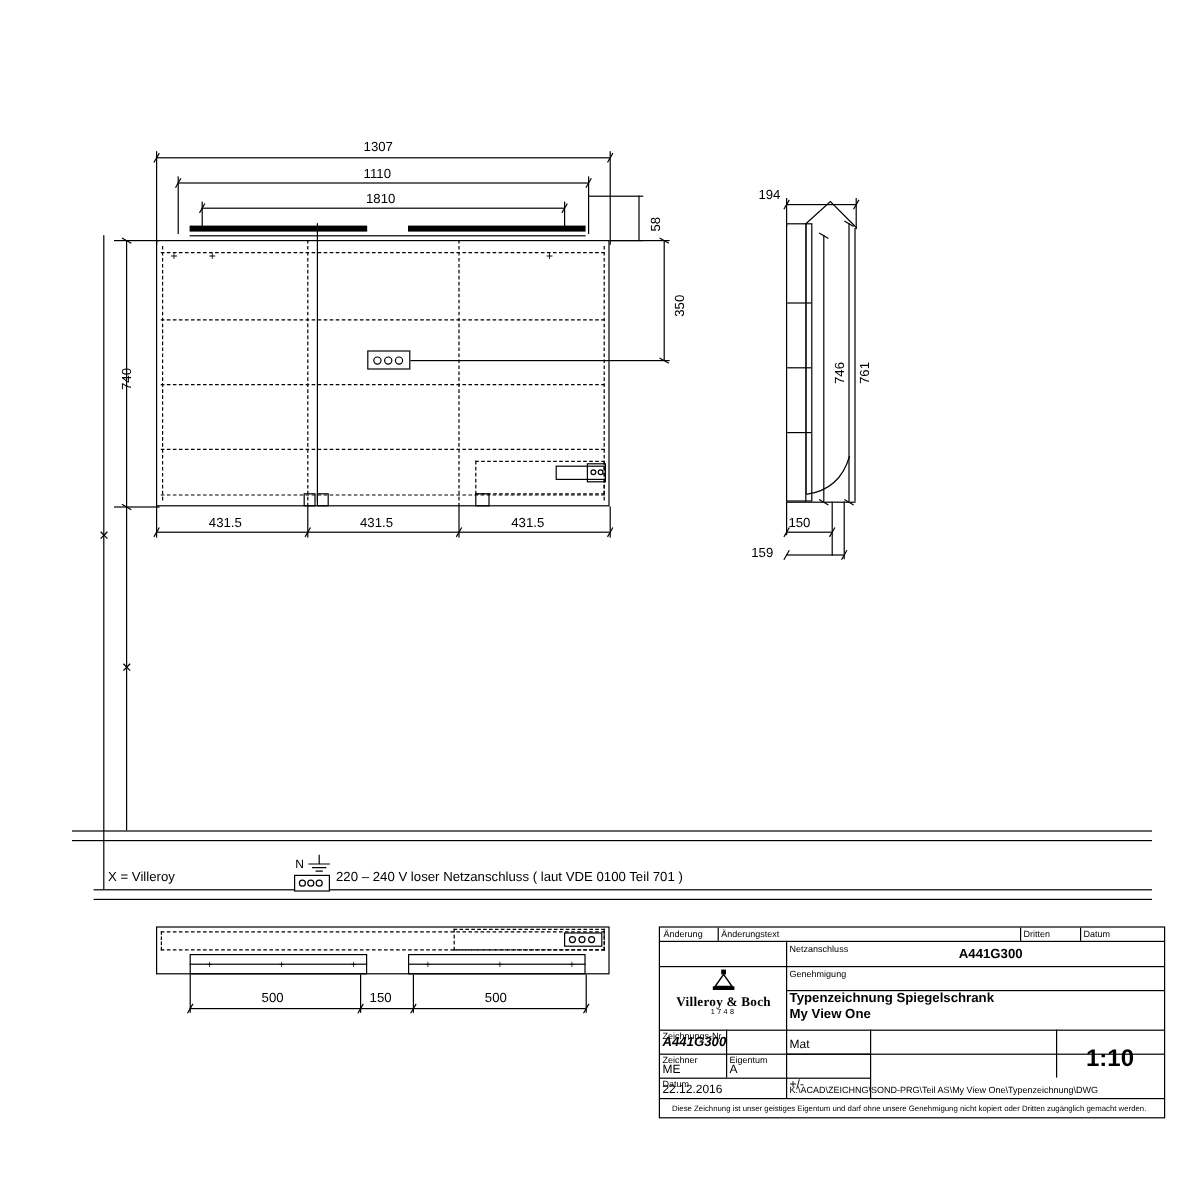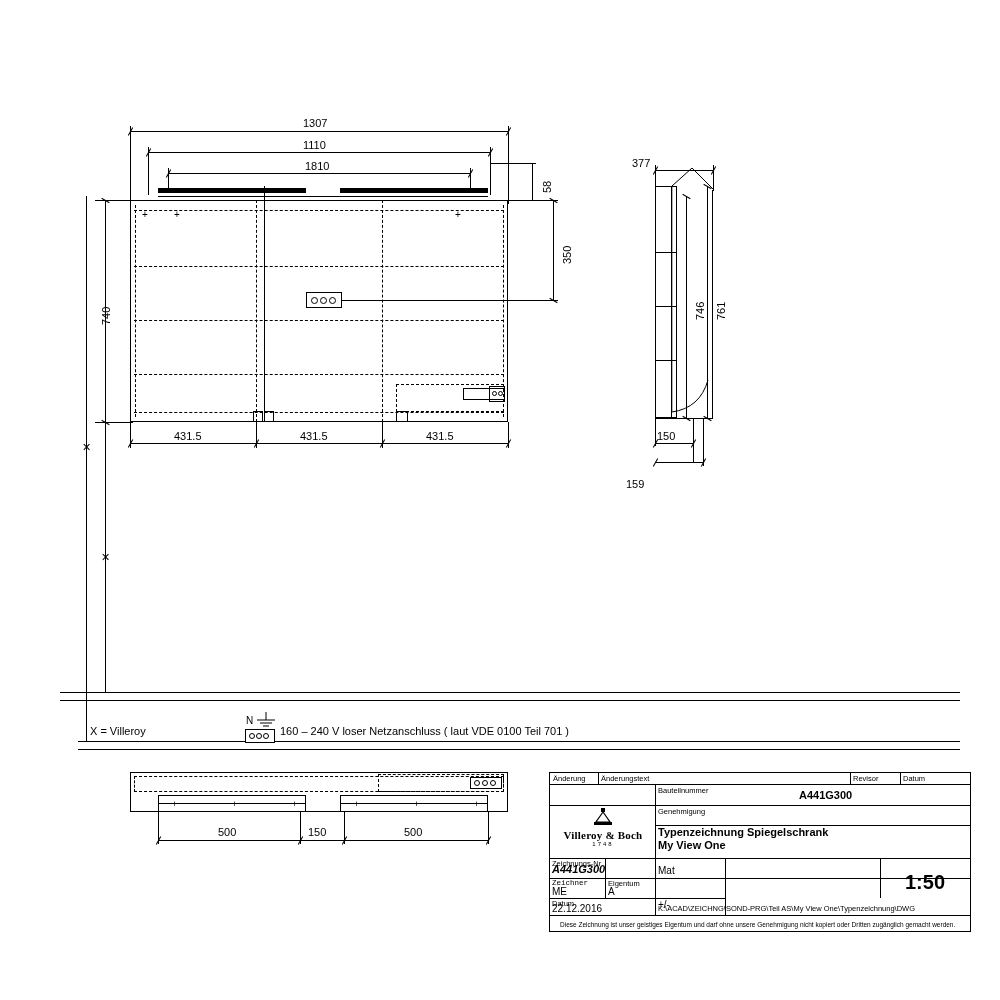--- a/index.html
+++ b/index.html
@@ -139,21 +139,21 @@
     <line x1="2" y1="232" x2="2" y2="6" stroke="#000" stroke-width="0.6"></line>
   </svg>
   <div class="ln v" style="left:712px;top:190px;height:228px;"></div>
   <div class="ln h" style="left:655px;top:418px;width:58px;"></div>
 
   <div class="ln h" style="left:655px;top:170px;width:58px;"></div>
   <div class="ln v" style="left:655px;top:165px;height:24px;"></div>
   <div class="ln v" style="left:713px;top:165px;height:26px;"></div>
   <div class="tick" style="left:651px;top:170px;transform:rotate(-60deg);"></div>
   <div class="tick" style="left:709px;top:170px;transform:rotate(-60deg);"></div>
-  <div class="lbl" style="left:632px;top:157px;">377</div>
+  <div class="lbl" style="left:632px;top:157px;">194</div>
 
   <div class="ln v" style="left:686px;top:196px;height:222px;"></div>
   <div class="tick" style="left:682px;top:196px;transform:rotate(30deg);"></div>
   <div class="tick" style="left:682px;top:418px;transform:rotate(30deg);"></div>
   <div class="lbl rot" style="left:694px;top:320px;">746</div>
 
   <div class="ln v" style="left:707px;top:186px;height:232px;"></div>
   <div class="tick" style="left:703px;top:186px;transform:rotate(30deg);"></div>
   <div class="tick" style="left:703px;top:418px;transform:rotate(30deg);"></div>
   <div class="lbl rot" style="left:715px;top:320px;">761</div>
@@ -162,21 +162,21 @@
   <div class="ln v" style="left:655px;top:418px;height:28px;"></div>
   <div class="ln v" style="left:693px;top:418px;height:45px;"></div>
   <div class="tick" style="left:651px;top:443px;transform:rotate(-60deg);"></div>
   <div class="tick" style="left:689px;top:443px;transform:rotate(-60deg);"></div>
   <div class="lbl" style="left:657px;top:430px;">150</div>
 
   <div class="ln h" style="left:655px;top:462px;width:48px;"></div>
   <div class="ln v" style="left:703px;top:418px;height:48px;"></div>
   <div class="tick" style="left:651px;top:462px;transform:rotate(-60deg);"></div>
   <div class="tick" style="left:699px;top:462px;transform:rotate(-60deg);"></div>
-  <div class="lbl" style="left:626px;top:478px;">159</div>
+  <div class="lbl" style="left:626px;top:455px;">159</div>
 
   <div class="ln v" style="left:86px;top:196px;height:545px;"></div>
   <div class="ln v" style="left:105px;top:422px;height:270px;"></div>
   <div class="lbl" style="left:82px;top:441px;">✕</div>
   <div class="lbl" style="left:101px;top:551px;">✕</div>
 
   <div class="ln h" style="left:60px;top:692px;width:900px;"></div>
   <div class="ln h" style="left:60px;top:700px;width:900px;"></div>
   <div class="ln h" style="left:78px;top:741px;width:882px;"></div>
   <div class="ln h" style="left:78px;top:749px;width:882px;"></div>
@@ -186,21 +186,21 @@
   <div class="dot" style="left:249px;top:733px;width:6px;height:6px;"></div>
   <div class="dot" style="left:256px;top:733px;width:6px;height:6px;"></div>
   <div class="dot" style="left:263px;top:733px;width:6px;height:6px;"></div>
   <div class="lbl" style="left:246px;top:715px;font-size:10px;">N</div>
   <svg style="position:absolute;left:252px;top:712px;width:28px;height:18px;">
     <line x1="14" y1="0" x2="14" y2="8" stroke="#000" stroke-width="1"></line>
     <line x1="5" y1="8" x2="23" y2="8" stroke="#000" stroke-width="1"></line>
     <line x1="8" y1="11" x2="20" y2="11" stroke="#000" stroke-width="1"></line>
     <line x1="11" y1="14" x2="17" y2="14" stroke="#000" stroke-width="1"></line>
   </svg>
-  <div class="legend" style="left:280px;top:725px;">160 – 240 V loser Netzanschluss ( laut VDE 0100 Teil 701 )</div>
+  <div class="legend" style="left:280px;top:725px;">220 – 240 V loser Netzanschluss ( laut VDE 0100 Teil 701 )</div>
 
   <div class="box" style="left:130px;top:772px;width:378px;height:40px;"></div>
   <div class="boxd" style="left:134px;top:776px;width:370px;height:16px;"></div>
   <div class="boxd" style="left:378px;top:774px;width:126px;height:18px;"></div>
   <div class="box" style="left:470px;top:777px;width:32px;height:12px;"></div>
   <div class="dot" style="left:474px;top:780px;width:6px;height:6px;"></div>
   <div class="dot" style="left:482px;top:780px;width:6px;height:6px;"></div>
   <div class="dot" style="left:490px;top:780px;width:6px;height:6px;"></div>
 
   <div class="box" style="left:158px;top:795px;width:148px;height:17px;"></div>
@@ -241,47 +241,47 @@
     <div class="tb-line" style="left:48px;top:0;width:1px;height:11px;"></div>
     <div class="tb-line" style="left:300px;top:0;width:1px;height:11px;"></div>
     <div class="tb-line" style="left:350px;top:0;width:1px;height:11px;"></div>
     <div class="tb-line" style="left:105px;top:11px;width:1px;height:131px;"></div>
     <div class="tb-line" style="left:175px;top:85px;width:1px;height:57px;"></div>
     <div class="tb-line" style="left:55px;top:85px;width:1px;height:40px;"></div>
     <div class="tb-line" style="left:330px;top:85px;width:1px;height:40px;"></div>
 
     <div class="tb-t" style="left:3px;top:1px;">Änderung</div>
     <div class="tb-t" style="left:51px;top:1px;">Änderungstext</div>
-    <div class="tb-t" style="left:303px;top:1px;">Revisor</div>
+    <div class="tb-t" style="left:303px;top:1px;">Dritten</div>
     <div class="tb-t" style="left:353px;top:1px;">Datum</div>
 
-    <div class="tb-t" style="left:108px;top:13px;">Bauteilnummer</div>
+    <div class="tb-t" style="left:108px;top:13px;">Netzanschluss</div>
     <div class="tb-b" style="left:249px;top:16px;">A441G300</div>
 
     <div class="tb-t" style="left:108px;top:34px;">Genehmigung</div>
     <div class="tb-b" style="left:108px;top:53px;">Typenzeichnung Spiegelschrank</div>
     <div class="tb-b" style="left:108px;top:66px;">My View One</div>
 
     <div class="tb-t" style="left:2px;top:86px;">Zeichnungs-Nr</div>
     <div class="tb-i" style="left:2px;top:90px;">A441G300</div>
 
-    <div class="tb-t" style="left:2px;top:106px;font-family:Liberation Mono, monospace;">Zeichner</div>
+    <div class="tb-t" style="left:2px;top:106px;">Zeichner</div>
     <div class="tb-t" style="left:2px;top:114px;font-size:10px;">ME</div>
     <div class="tb-t" style="left:58px;top:106px;">Eigentum</div>
     <div class="tb-t" style="left:58px;top:114px;font-size:10px;">A</div>
 
     <div class="tb-t" style="left:2px;top:126px;">Datum</div>
     <div class="tb-t" style="left:2px;top:131px;font-size:10px;">22.12.2016</div>
 
     <div class="tb-t" style="left:108px;top:93px;font-size:10px;">Mat</div>
     <div class="tb-t" style="left:108px;top:127px;font-size:10px;">+/-</div>
 
     <div class="tb-t" style="left:108px;top:131px;font-size:7.5px;">K:\ACAD\ZEICHNG\SOND-PRG\Teil AS\My View One\Typenzeichnung\DWG</div>
 
-    <div class="scale" style="left:355px;top:98px;">1:50</div>
+    <div class="scale" style="left:355px;top:98px;">1:10</div>
 
     <div class="tb-t" style="left:10px;top:147px;font-size:6.5px;">Diese Zeichnung ist unser geistiges Eigentum und darf ohne unsere Genehmigung nicht kopiert oder Dritten zugänglich gemacht werden.</div>
 
     <div class="logo" style="left:4px;top:34px;width:98px;">
       <svg width="26" height="22" viewBox="0 0 26 22" style="display:block;margin:0 auto;">
         <rect x="11" y="1" width="4" height="4" fill="#000"></rect>
         <path d="M13 5 L6 15 L20 15 Z" fill="none" stroke="#000" stroke-width="1.2"></path>
         <rect x="4" y="15" width="18" height="3" fill="#000"></rect>
       </svg>
       <div class="brand">Villeroy &amp; Boch</div>

